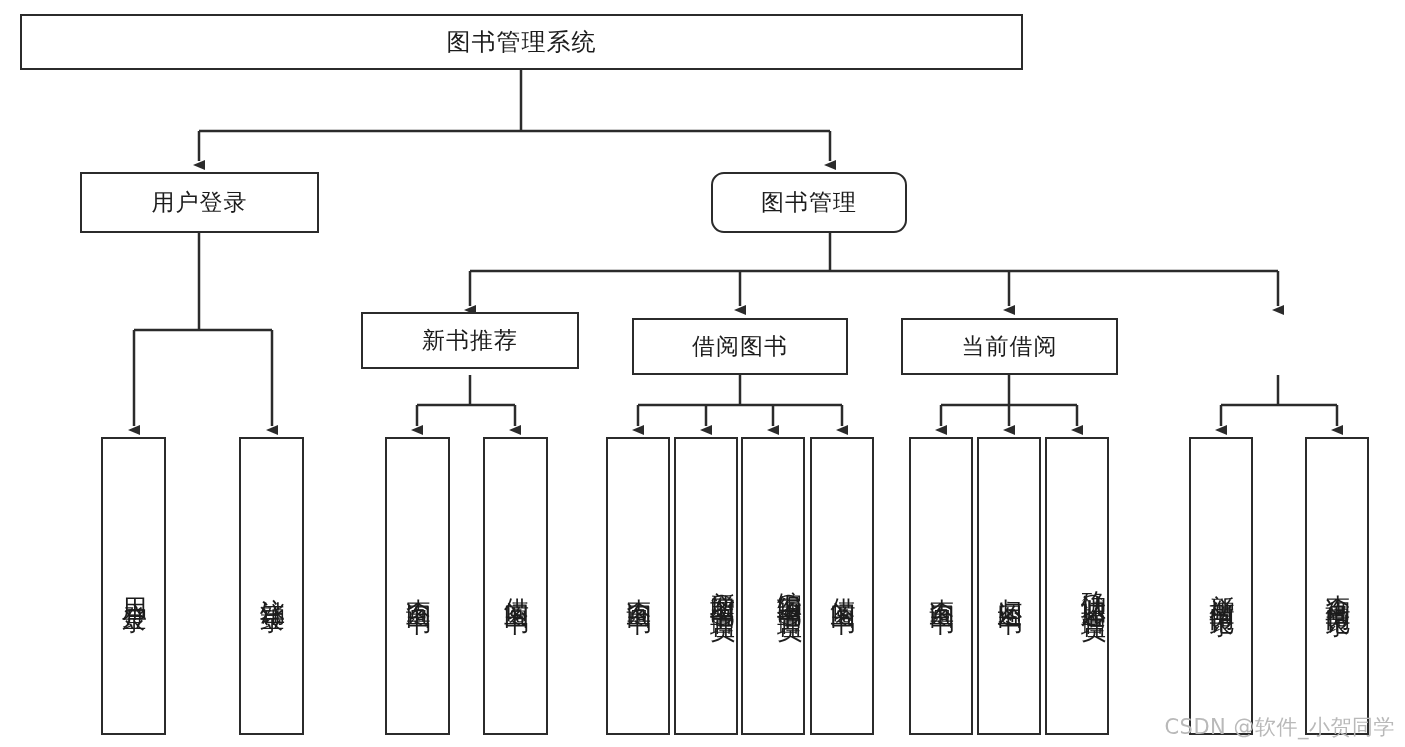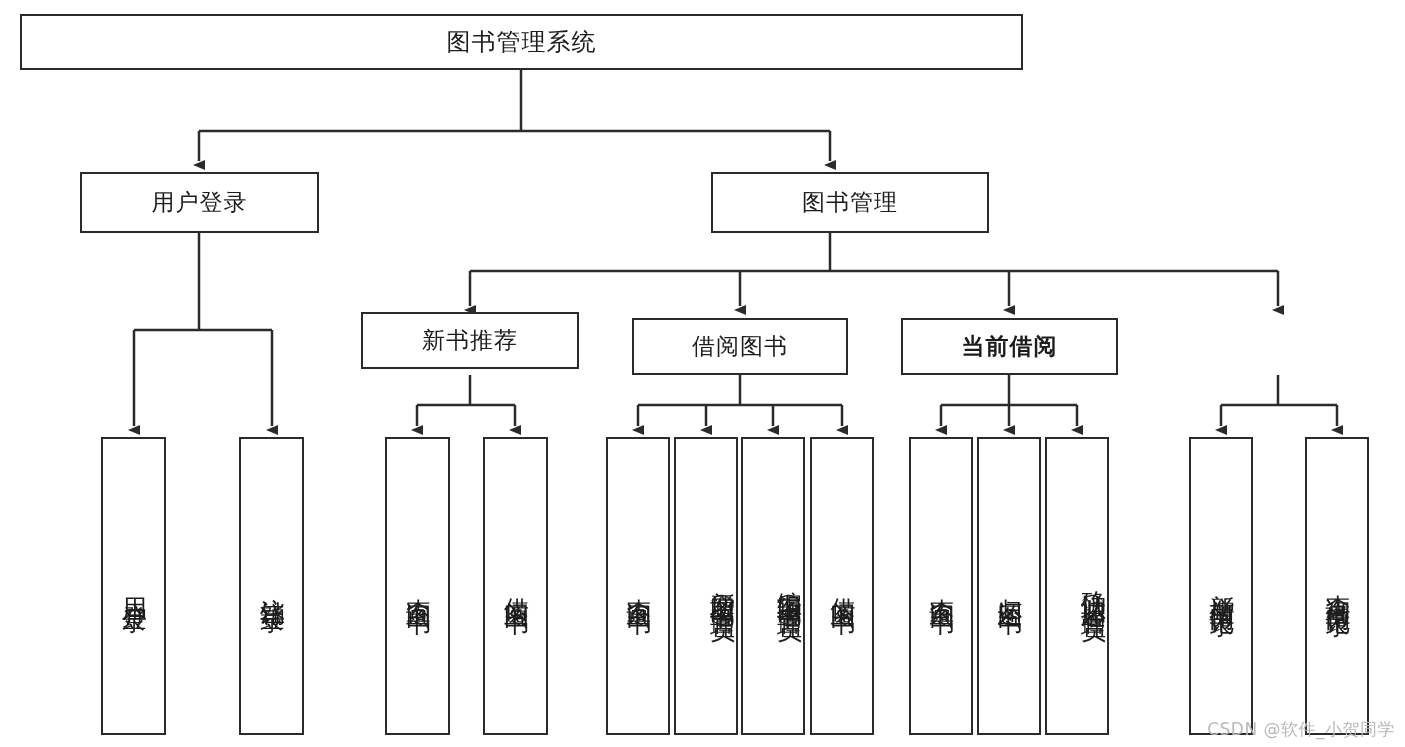--- a/index.html
+++ b/index.html
@@ -55,21 +55,21 @@
     white-space: nowrap;
   }
   .node-v.align-mid {
     align-items: center;
     padding-top: 0;
   }
   .watermark {
     position: absolute;
     right: 10px;
     bottom: 6px;
-    font-size: 17px;
+    font-size: 21px;
     color: #b9b9b9;
     letter-spacing: 0.5px;
     white-space: nowrap;
   }
 </style>
 </head>
 <body>
 
 <div id="canvas">
 
@@ -127,33 +127,33 @@
   </svg>
 
   <div class="node node-h node-root" style="left:20px; top:14px; width:1003px; height:56px;">
     <span>图书管理系统</span>
   </div>
 
   <div class="node node-h" style="left:80px; top:172px; width:239px; height:61px;">
     <span>用户登录</span>
   </div>
 
-  <div class="node node-h" style="left:711px; top:172px; width:278px; height:61px;">
+  <div class="node node-h" style="left:711px; top:172px; width:196px; height:61px;border-radius:13px;">
     <span>图书管理</span>
   </div>
 
   <div class="node node-h" style="left:361px; top:312px; width:218px; height:57px;">
     <span>新书推荐</span>
   </div>
 
   <div class="node node-h" style="left:632px; top:318px; width:216px; height:57px;">
     <span>借阅图书</span>
   </div>
 
-  <div class="node node-h" style="left:901px; top:318px; width:217px; height:57px;font-weight:bold;">
+  <div class="node node-h" style="left:901px; top:318px; width:217px; height:57px;">
     <span>当前借阅</span>
   </div>
 
 
   <div class="node node-v align-mid" style="left:101px; top:437px; width:65px; height:298px;">
     <span>用户登录</span>
   </div>
 
   <div class="node node-v align-mid" style="left:239px; top:437px; width:65px; height:298px;">
     <span>注销登录</span>

